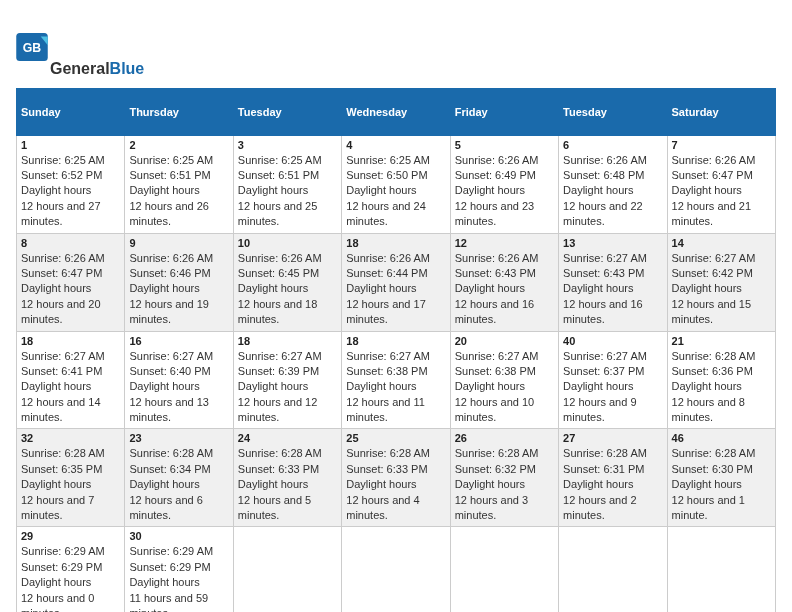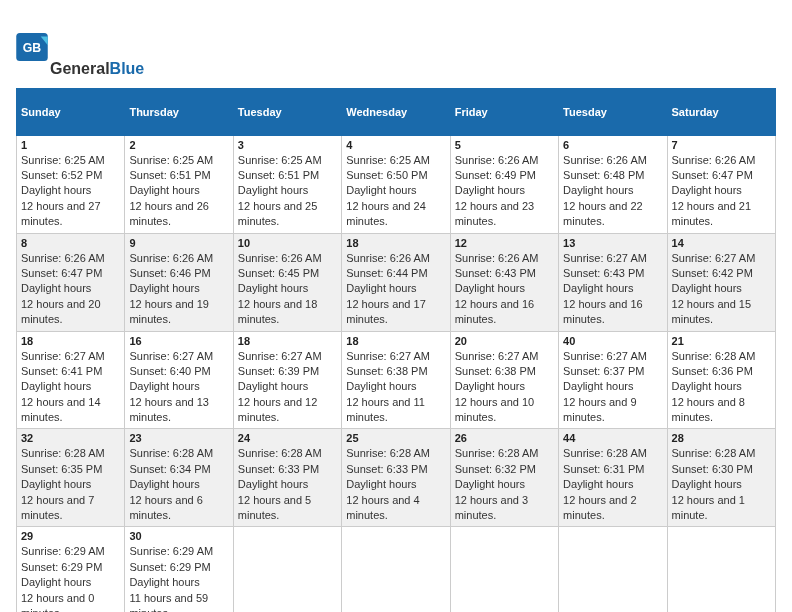--- a/index.html
+++ b/index.html
@@ -359,30 +359,30 @@
           <td>
         <span class="day-num">26</span>
         <div class="day-info">
           Sunrise: 6:28 AM<br>
           Sunset: 6:32 PM<br>
           Daylight hours<br>
           12 hours and 3 minutes.
         </div>
       </td>
           <td>
-        <span class="day-num">44</span>
+        <span class="day-num">27</span>
         <div class="day-info">
           Sunrise: 6:28 AM<br>
           Sunset: 6:31 PM<br>
           Daylight hours<br>
           12 hours and 2 minutes.
         </div>
       </td>
           <td>
-        <span class="day-num">28</span>
+        <span class="day-num">46</span>
         <div class="day-info">
           Sunrise: 6:28 AM<br>
           Sunset: 6:30 PM<br>
           Daylight hours<br>
           12 hours and 1 minute.
         </div>
       </td>
         </tr>
         <tr>
           <td>

